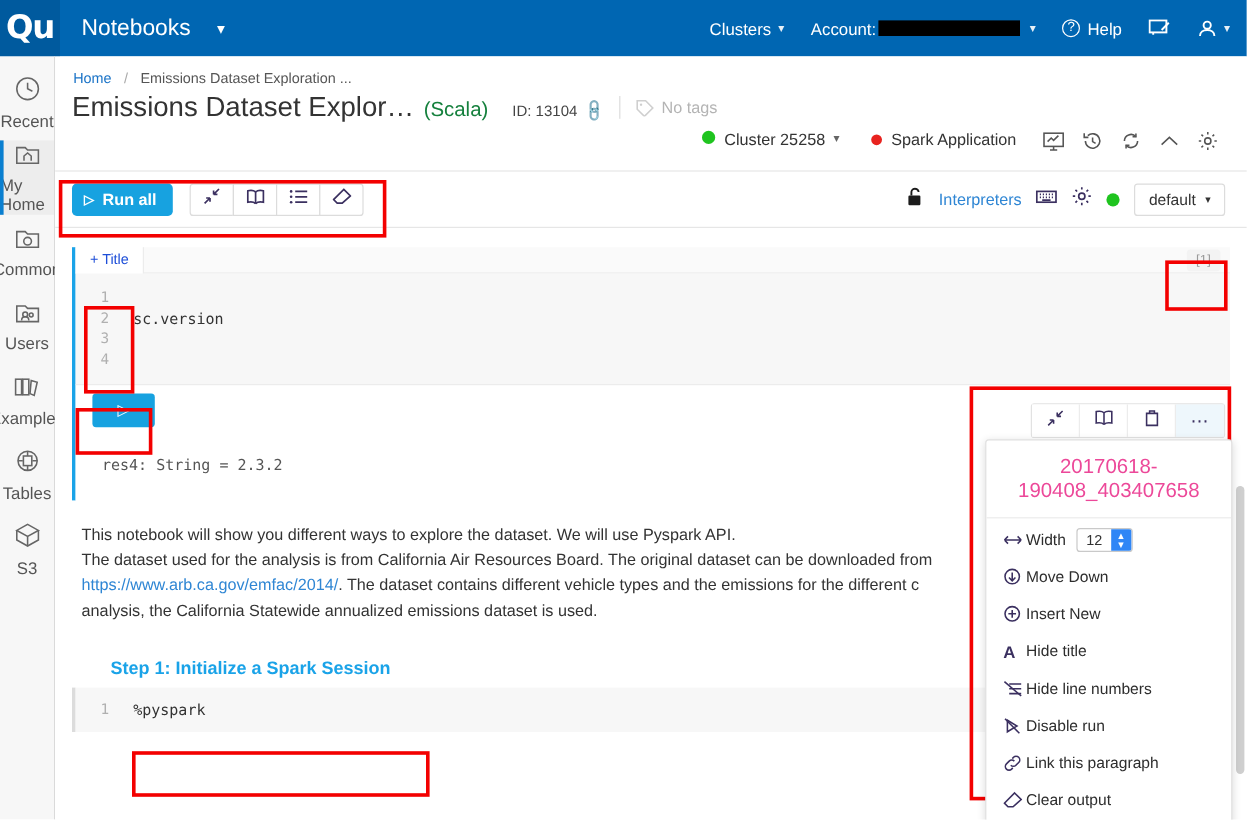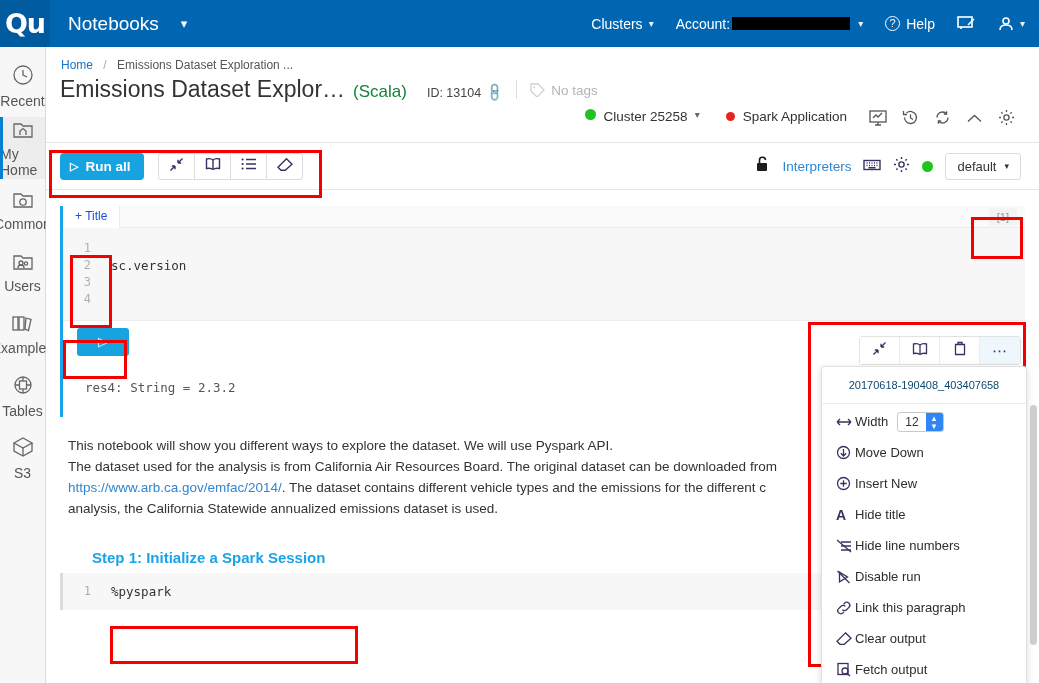--- a/index.html
+++ b/index.html
@@ -62,21 +62,21 @@
   .page { position:absolute; top:47px; left:46px; width:993px; height:636px; background:#fff; }
   .crumb { padding:11px 0 0 15px; font-size:12px; color:#555; }
   .crumb a { color:#1a73c7; text-decoration:none; }
   .crumb .sep { color:#aaa; margin:0 7px; }
   .title-row { display:flex; align-items:baseline; padding:4px 0 0 14px; }
   .nb-title { font-size:23px; color:#333; font-weight:400; }
   .nb-lang { font-size:17px; color:#15803d; margin-left:8px; }
   .nb-id { font-size:12.5px; color:#444; margin-left:20px; }
   .link-ic { margin-left:6px; color:#8a8a8a; font-size:13px; display:inline-block; transform:rotate(-45deg);}
   .vdiv { width:1px; height:19px; background:#ddd; margin:0 13px; align-self:center;}
-  .no-tags { font-size:13.5px; color:#b4b4b4; display:flex; align-items:flex-start; }
+  .no-tags { font-size:13.5px; color:#b4b4b4; display:flex; align-items:flex-end; }
 
   
   .cluster-row {
     display:flex; align-items:flex-start; justify-content:flex-end;
     padding-right:24px; margin-top:6px; height:28px;
   }
   .dot { width:11px; height:11px; border-radius:50%; display:inline-block; margin-right:8px;}
   .dot.green { background:#1fc41f; }
   .dot.red { background:#e8231f; width:9px; height:9px;}
   .cl-name { font-size:13.5px; color:#333; }
@@ -177,21 +177,21 @@
     width:40px; height:27px; display:flex; align-items:center; justify-content:center;
     border-right:1px solid #ececec; cursor:pointer; background:#fff;
   }
   .ctx-tb-btn:last-child { border-right:none; background:#eef7fc; }
   .ctx-menu {
     position:absolute; top:44px; left:10px; width:206px; background:#fff;
     border:1px solid #e0e0e0; border-radius:3px; box-shadow:0 2px 7px rgba(0,0,0,.14);
     padding-bottom:8px;
   }
   .ctx-id {
-    font-size:11px; color:#0c4a6e; text-align:center; padding:12px 4px;
+    font-size:17px; color:#ec4899; text-align:center; padding:12px 4px;
     border-bottom:1px solid #ececec;
   }
   .ctx-item {
     display:flex; align-items:center; height:27px; padding:0 14px;
     font-size:13px; color:#2d2d2d; cursor:pointer; margin-top:4px;
   }
   .ctx-ic { width:19px; display:flex; align-items:center; color:#3b3060; font-size:13px;}
   .ic-p { stroke:#3b3060; fill:none; stroke-width:1.3; }
   .width-box {
     margin-left:9px; border:1px solid #c9c9c9; border-radius:3px; height:20px;

